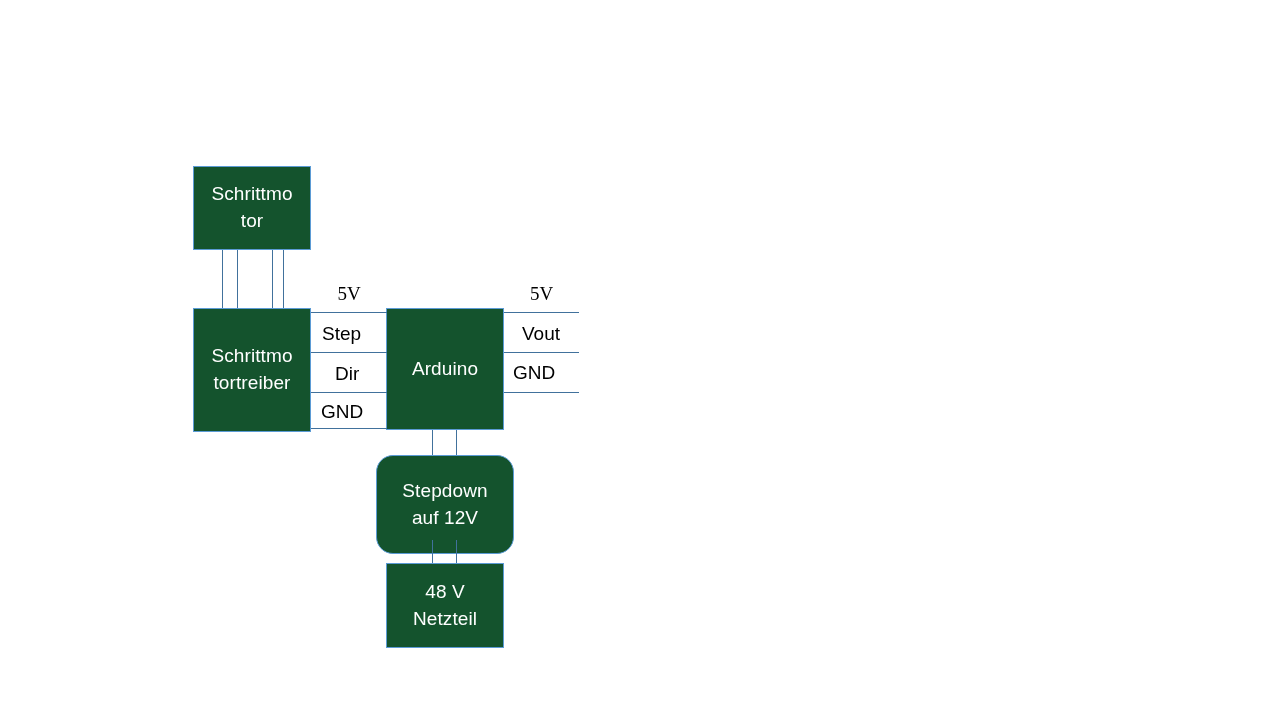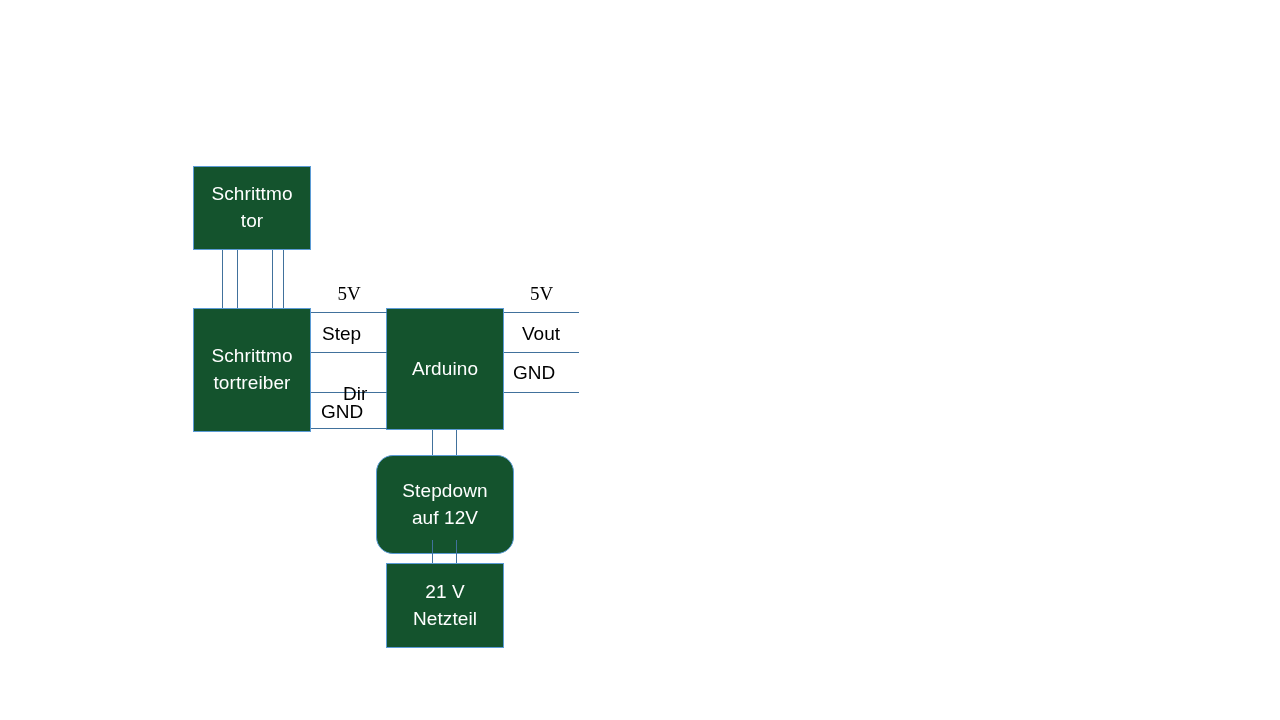--- a/index.html
+++ b/index.html
@@ -85,36 +85,36 @@
 
   <div class="block" id="blk-treiber">Schrittmo
 tortreiber</div>
 
   <div class="block" id="blk-arduino">Arduino</div>
 
 
   <div class="block" id="blk-stepdown">Stepdown
 auf 12V</div>
 
-  <div class="block" id="blk-netzteil">21 V
+  <div class="block" id="blk-netzteil">48 V
 Netzteil</div>
 
   <div class="vline" style="left:222px; top:250px; height:58px;"></div>
   <div class="vline" style="left:237px; top:250px; height:58px;"></div>
   <div class="vline" style="left:272px; top:250px; height:58px;"></div>
   <div class="vline" style="left:283px; top:250px; height:58px;"></div>
 
   <div class="hline" style="left:311px; top:312px; width:76px;"></div>
   <div class="hline" style="left:311px; top:352px; width:76px;"></div>
   <div class="hline" style="left:311px; top:392px; width:76px;"></div>
   <div class="hline" style="left:311px; top:428px; width:76px;"></div>
 
   <div class="pin-label centered" style="left:311px; top:284px; width:76px;">5V</div>
   <div class="pin-label" style="left:322px; top:324px;">Step</div>
-  <div class="pin-label" style="left:343px; top:364px;margin-top:20px;">Dir</div>
+  <div class="pin-label" style="left:335px; top:364px;">Dir</div>
   <div class="pin-label" style="left:321px; top:402px;">GND</div>
 
   <div class="hline" style="left:504px; top:312px; width:75px;"></div>
   <div class="hline" style="left:504px; top:352px; width:75px;"></div>
   <div class="hline" style="left:504px; top:392px; width:75px;"></div>
 
   <div class="pin-label centered" style="left:504px; top:284px; width:75px;">5V</div>
   <div class="pin-label" style="left:522px; top:324px;">Vout</div>
   <div class="pin-label" style="left:513px; top:363px;">GND</div>
 

